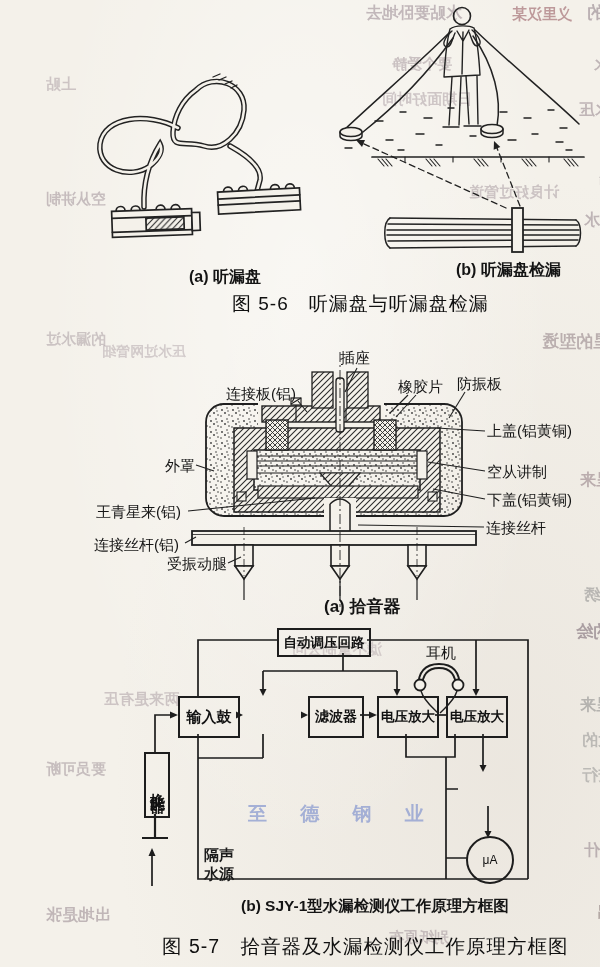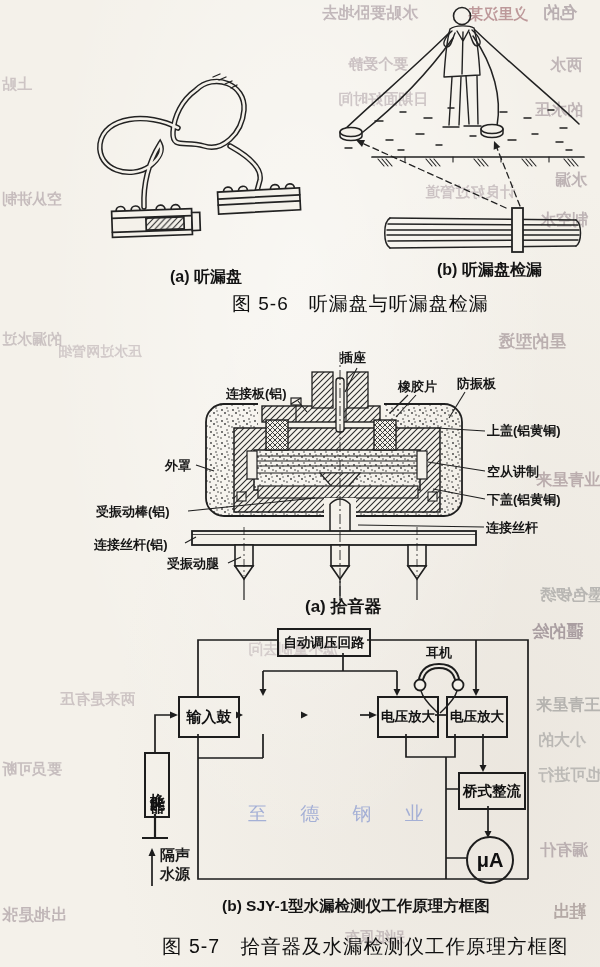--- a/index.html
+++ b/index.html
@@ -1,30 +1,30 @@
 <!DOCTYPE html>
 <html><head>
 <meta charset="utf-8">
 <style>
   html,body{margin:0;padding:0;background:#d8d5cf;}
   #page{position:relative;width:600px;height:967px;overflow:hidden;
         background:#f4f1ea;
         background-image:radial-gradient(ellipse at 50% 30%, rgba(255,255,255,.45), rgba(0,0,0,0) 60%),
                          radial-gradient(ellipse at 85% 80%, rgba(210,200,190,.25), rgba(0,0,0,0) 55%);
         font-family:"Liberation Sans","DejaVu Sans",sans-serif;color:#1b1b1b;}
-  .abs{position:absolute;}
-  .plbl{position:absolute;font-size:13px;font-weight:700;white-space:nowrap;color:#161616;}
-  .subcap{position:absolute;font-size:16px;font-weight:700;white-space:nowrap;color:#141414;}
+  .abs{position:absolute;margin-left:44px;}
+  .plbl{position:absolute;font-size:15px;font-weight:400;white-space:nowrap;color:#161616;}
+  .subcap{position:absolute;font-size:16px;font-weight:700;white-space:nowrap;color:#141414;margin-left:19px;}
   .figcap{position:absolute;font-size:19px;font-weight:400;white-space:nowrap;color:#101010;letter-spacing:1px;}
   .bbox{position:absolute;border:2px solid #1d1d1d;display:flex;align-items:center;justify-content:center;
         font-weight:700;color:#111;text-align:center;background:transparent;}
   .vtext{writing-mode:vertical-rl;text-orientation:upright;letter-spacing:3px;}
   .meter{position:absolute;border:2px solid #1d1d1d;border-radius:50%;display:flex;align-items:center;
-         justify-content:center;font-weight:700;font-size:20px;color:#111;}
-  .wmk{position:absolute;color:#92a1d2;filter:blur(.4px);font-weight:400;white-space:nowrap;}
+         justify-content:center;font-weight:400;font-size:12px;color:#111;}
+  .wmk{position:absolute;color:#92a1d2;filter:blur(.4px);font-weight:700;white-space:nowrap;}
   .bleed{position:absolute;transform:scaleX(-1);filter:blur(.7px);font-weight:700;white-space:nowrap;
          pointer-events:none;}
   .twoln{word-break:break-all;line-height:19px;font-weight:700;font-size:15px;}
   svg{position:absolute;left:0;top:0;}
 </style>
 </head>
 <body>
 
 <div id="page">
 
@@ -281,32 +281,32 @@
   <div class="figcap" style="left:232px;top:291px">图 5-6　听漏盘与听漏盘检漏</div>
 
   <div class="plbl" style="left:340px;top:349px">插座</div>
   <div class="plbl" style="left:226px;top:385px">连接板(铝)</div>
   <div class="plbl" style="left:398px;top:378px">橡胶片</div>
   <div class="plbl" style="left:457px;top:375px">防振板</div>
   <div class="plbl" style="left:487px;top:422px">上盖(铝黄铜)</div>
   <div class="plbl" style="left:165px;top:457px">外罩</div>
   <div class="plbl" style="left:487px;top:463px">空从讲制</div>
   <div class="plbl" style="left:487px;top:491px">下盖(铝黄铜)</div>
-  <div class="plbl" style="left:96px;top:503px">受振动棒(铝)</div>
+  <div class="plbl" style="left:96px;top:503px">王青星来(铝)</div>
   <div class="plbl" style="left:486px;top:519px">连接丝杆</div>
   <div class="plbl" style="left:94px;top:536px">连接丝杆(铝)</div>
   <div class="plbl" style="left:167px;top:555px">受振动腿</div>
   <div class="subcap" style="left:305px;top:595px;font-size:17px">(a) 拾音器</div>
 
   <div class="bbox" style="left:277px;top:628px;width:90px;height:25px;font-size:13.5px">自动调压回路</div>
   <div class="bbox" style="left:178px;top:696px;width:58px;height:38px;font-size:15px">输入鼓</div>
+  <div class="bbox" style="left:308px;top:696px;width:52px;height:38px;font-size:14px">滤波器</div>
   <div class="bbox" style="left:377px;top:696px;width:58px;height:38px;font-size:13.5px">电压放大</div>
   <div class="bbox" style="left:446px;top:696px;width:58px;height:38px;font-size:13.5px">电压放大</div>
   <div class="bbox vtext" style="left:144px;top:752px;width:22px;height:62px;font-size:15px">换能器</div>
-  <div class="bbox" style="left:458px;top:772px;width:64px;height:34px;font-size:14.5px">桥式整流</div>
   <div class="meter" style="left:466px;top:836px;width:44px;height:44px">μA</div>
   <div class="plbl" style="left:426px;top:644px">耳机</div>
   <div class="abs twoln" style="left:160px;top:845px;width:34px">隔声水源</div>
 
   <div class="subcap" style="left:222px;top:896px;font-size:15.5px">(b) SJY-1型水漏检测仪工作原理方框图</div>
   <div class="figcap" style="left:162px;top:933px;font-size:19.5px">图 5-7　拾音器及水漏检测仪工作原理方框图</div>
 
 </div>
 
 </body></html>

